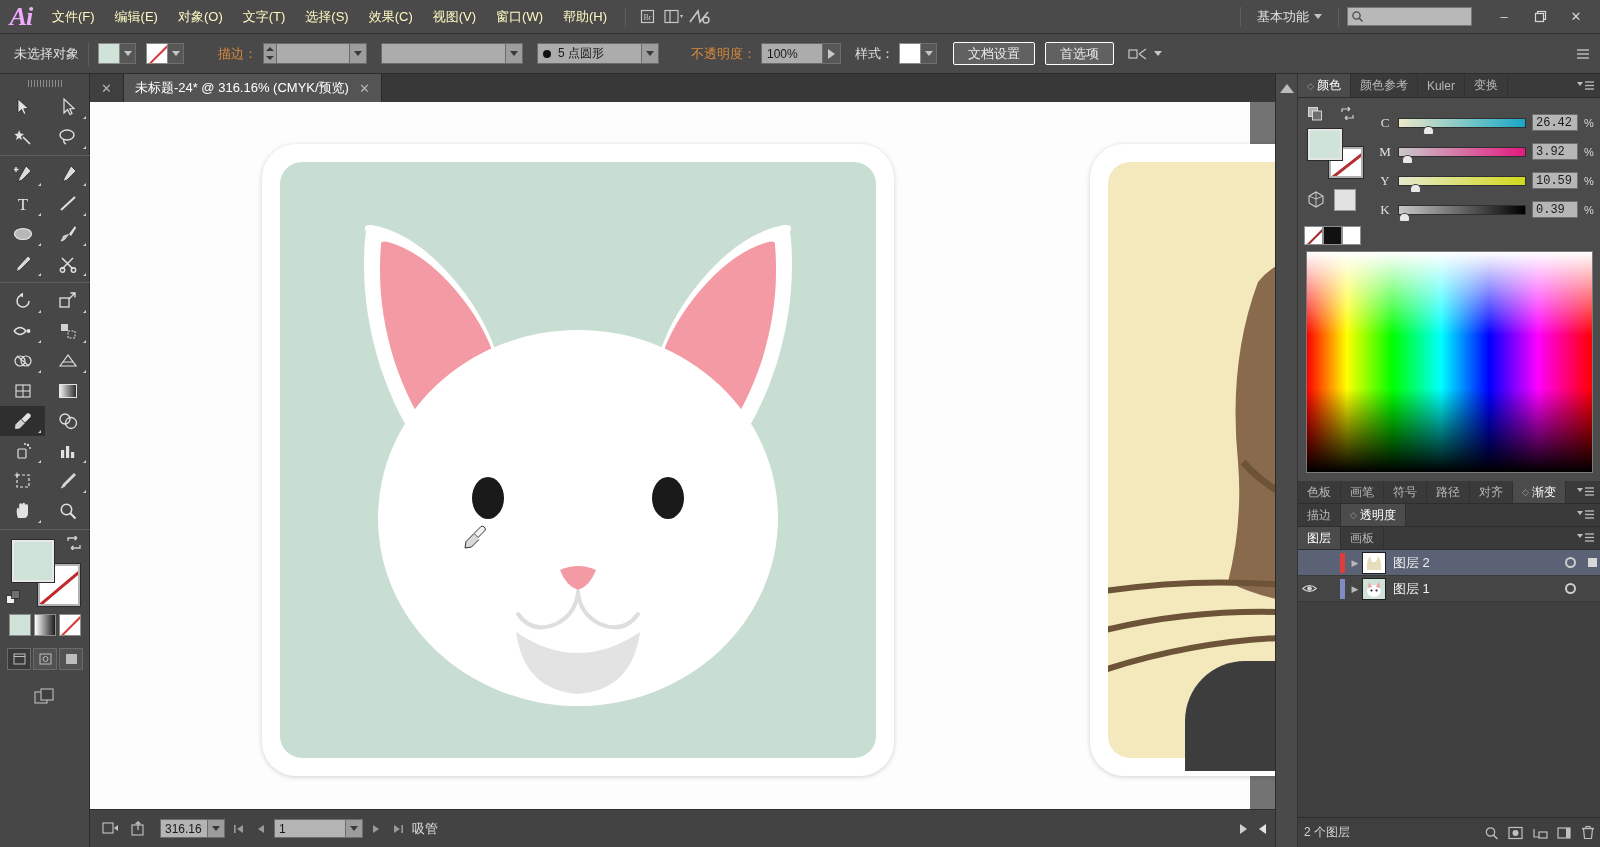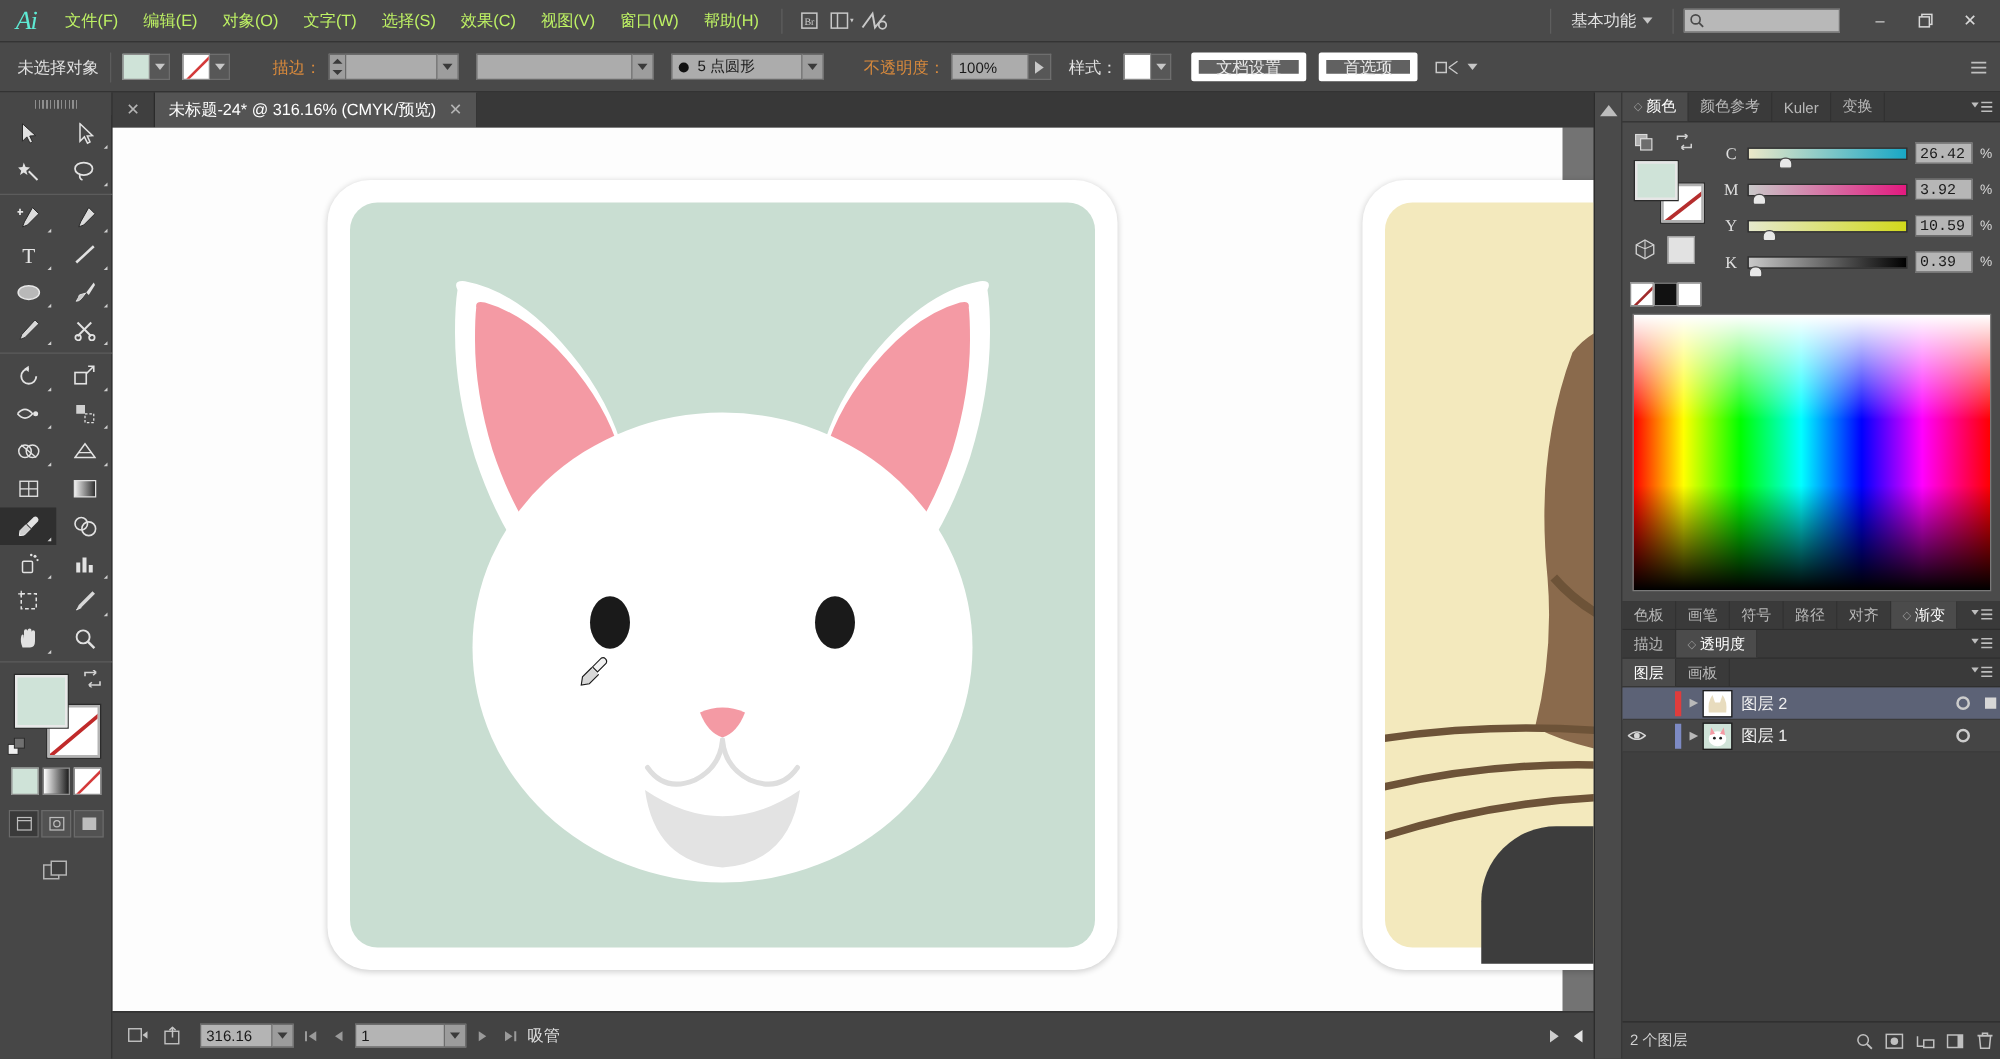--- a/index.html
+++ b/index.html
@@ -16,26 +16,26 @@
 
   
   .menubar {
     position: absolute; left: 0; top: 0; width: 1600px; height: 34px;
     background: #4a4a4a;
     border-bottom: 1px solid #2e2e2e;
     display: flex; align-items: center;
   }
   .ai-logo {
     width: 42px; height: 34px; display: flex; align-items: center; justify-content: center;
-    font-family: "Liberation Serif", serif; font-style: italic; font-weight: normal;
-    font-size: 21px; color: #5eead4; letter-spacing: -1px;
+    font-family: "Liberation Serif", serif; font-style: italic; font-weight: bold;
+    font-size: 26px; color: #f0abfc; letter-spacing: -1px;
   }
   .menu-item {
     padding: 0 10px; height: 34px; line-height: 34px;
-    font-size: 13px; color: #bef264; cursor: default; white-space: nowrap;
+    font-size: 13px; color: #fef9c3; cursor: default; white-space: nowrap;
   }
   .mb-sep { width: 1px; height: 20px; background: #5e5e5e; margin: 0 8px; }
   .mb-icon {
     width: 26px; height: 22px; display:flex; align-items:center; justify-content:center;
     color: #c8c8c8; font-size: 13px;
   }
   .mb-spacer { flex: 1; }
   .workspace-btn {
     display: flex; align-items: center; gap: 5px;
     padding: 3px 8px; font-size: 13px; color: #e2e2e2;
@@ -85,21 +85,21 @@
     border-left: none; display: flex; align-items: center; justify-content: center;
   }
   .caret-dk { width: 0; height: 0; border-left: 4px solid transparent; border-right: 4px solid transparent; border-top: 5px solid #3a3a3a; }
   .spinner {
     width: 13px; height: 21px; background: #9d9d9d; border: 1px solid #6b6b6b; border-right: none;
     display: flex; flex-direction: column; align-items: center; justify-content: space-around;
   }
   .sp-up { width: 0; height: 0; border-left: 4px solid transparent; border-right: 4px solid transparent; border-bottom: 4px solid #3a3a3a; }
   .sp-dn { width: 0; height: 0; border-left: 4px solid transparent; border-right: 4px solid transparent; border-top: 4px solid #3a3a3a; }
   .btn-gray {
-    height: 23px; background: #616161; border: 6px solid #ffffff; border-radius: 2px;
+    height: 23px; background: #616161; border: 1px solid #ffffff; border-radius: 2px;
     color: #eaeaea; font-size: 13px; padding: 0 14px; display: flex; align-items: center;
   }
   .opacity-field {
     width: 62px; height: 21px; background: #acacac; border: 1px solid #6b6b6b;
     color: #1a1a1a; font-size: 12px; display: flex; align-items: center; padding-left: 5px;
   }
   .play-arrow {
     width: 18px; height: 21px; background: #575757; border: 1px solid #6e6e6e; border-left: none;
     display: flex; align-items: center; justify-content: center;
   }
@@ -213,21 +213,21 @@
   .vscroll-thumb { position: absolute; left: 2px; top: 225px; width: 11px; height: 110px; background: #8f8f8f; border-radius: 2px; }
 
   
   .statusbar {
     position: absolute; left: 90px; bottom: 0; width: 1185px; height: 38px;
     background: #434343; border-top: 1px solid #2d2d2d;
     display: flex; align-items: center; padding-left: 8px; gap: 5px;
   }
   .sb-icon { width: 24px; height: 20px; display:flex; align-items:center; justify-content:center; color:#c4c4c4; font-size:13px; }
   .sb-zoom {
-    width: 58px; height: 19px; background: #b4b4b4; border: 1px solid #6d6d6d;
+    width: 48px; height: 19px; background: #b4b4b4; border: 1px solid #6d6d6d;
     color: #1a1a1a; font-size: 12px; display: flex; align-items: center; padding-left: 4px;
   }
   .sb-drop {
     width: 17px; height: 19px; background: #9c9c9c; border: 1px solid #6d6d6d; border-left: none;
     display:flex; align-items:center; justify-content:center;
   }
   .sb-page {
     width: 72px; height: 19px; background: #b4b4b4; border: 1px solid #6d6d6d;
     color: #1a1a1a; font-size: 12px; display:flex; align-items:center; padding-left: 4px;
   }

